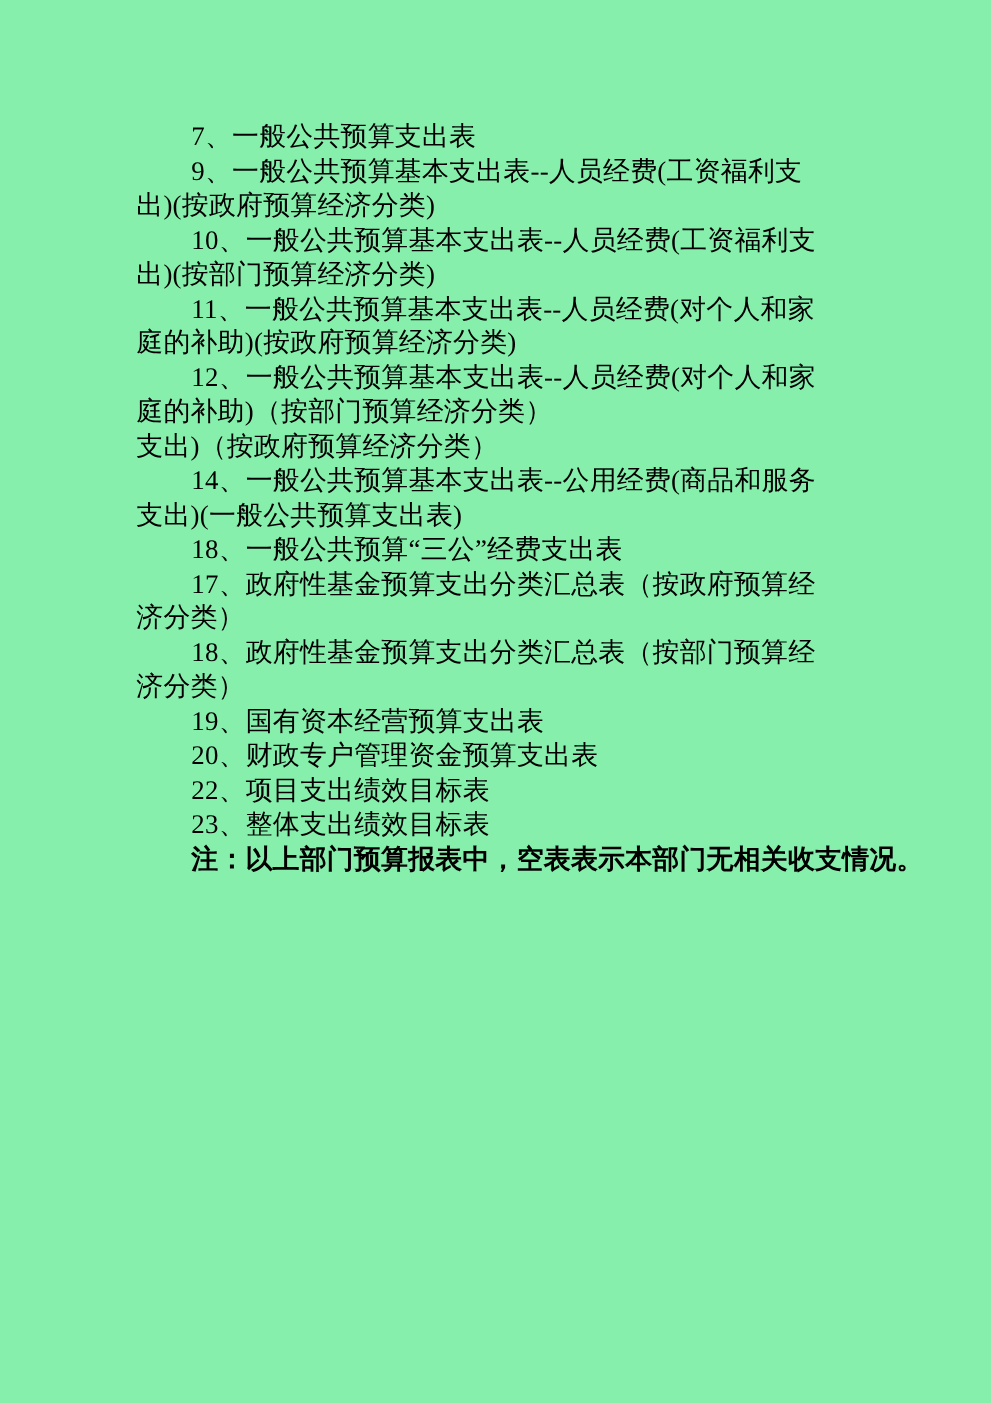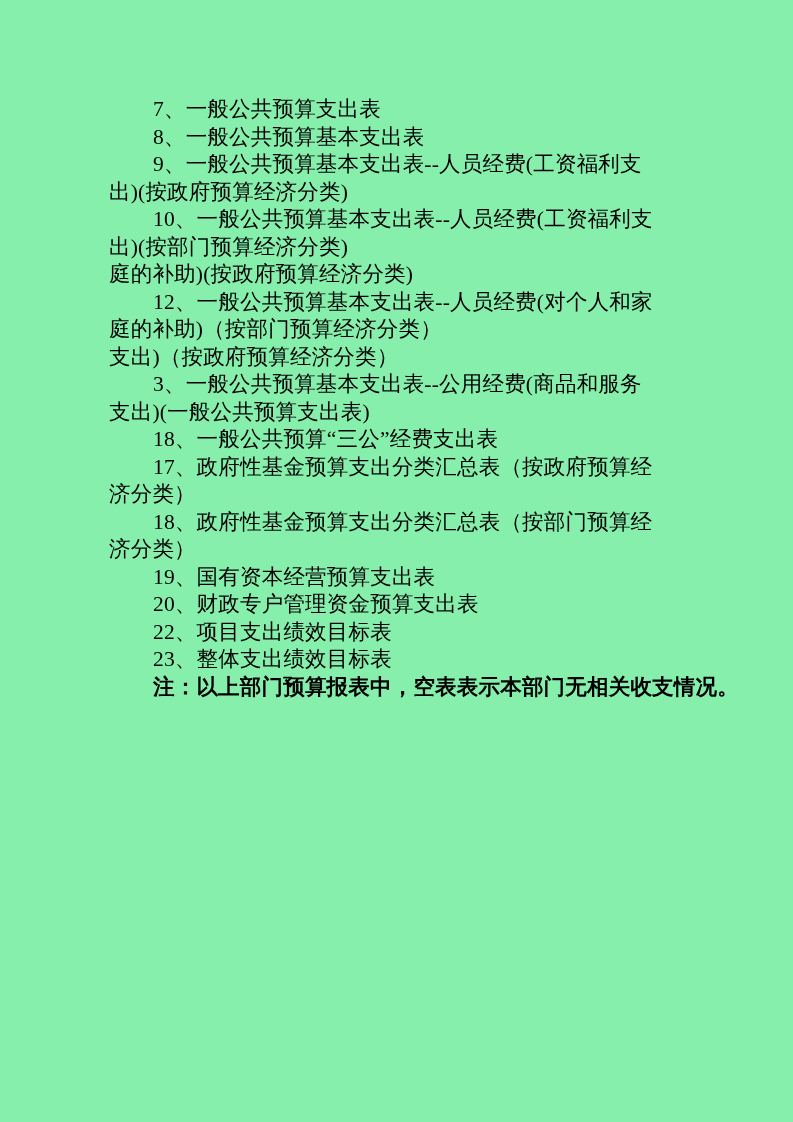--- a/index.html
+++ b/index.html
@@ -34,30 +34,30 @@
   .line.bold {
     font-weight: bold;
   }
 </style>
 </head>
 <body>
 
 <div class="page">
   <div class="content" id="doc-body">
       <div class="line indent">7、一般公共预算支出表</div>
-      <div class="line indent">8、一般公共预算基本支出表</div>
       <div class="line indent">9、一般公共预算基本支出表--人员经费(工资福利支</div>
       <div class="line">出)(按政府预算经济分类)</div>
       <div class="line indent">10、一般公共预算基本支出表--人员经费(工资福利支</div>
       <div class="line">出)(按部门预算经济分类)</div>
+      <div class="line indent">11、一般公共预算基本支出表--人员经费(对个人和家</div>
       <div class="line">庭的补助)(按政府预算经济分类)</div>
       <div class="line indent">12、一般公共预算基本支出表--人员经费(对个人和家</div>
       <div class="line">庭的补助)（按部门预算经济分类）</div>
       <div class="line">支出)（按政府预算经济分类）</div>
-      <div class="line indent">3、一般公共预算基本支出表--公用经费(商品和服务</div>
+      <div class="line indent">14、一般公共预算基本支出表--公用经费(商品和服务</div>
       <div class="line">支出)(一般公共预算支出表)</div>
       <div class="line indent">18、一般公共预算“三公”经费支出表</div>
       <div class="line indent">17、政府性基金预算支出分类汇总表（按政府预算经</div>
       <div class="line">济分类）</div>
       <div class="line indent">18、政府性基金预算支出分类汇总表（按部门预算经</div>
       <div class="line">济分类）</div>
       <div class="line indent">19、国有资本经营预算支出表</div>
       <div class="line indent">20、财政专户管理资金预算支出表</div>
       <div class="line indent">22、项目支出绩效目标表</div>
       <div class="line indent">23、整体支出绩效目标表</div>

